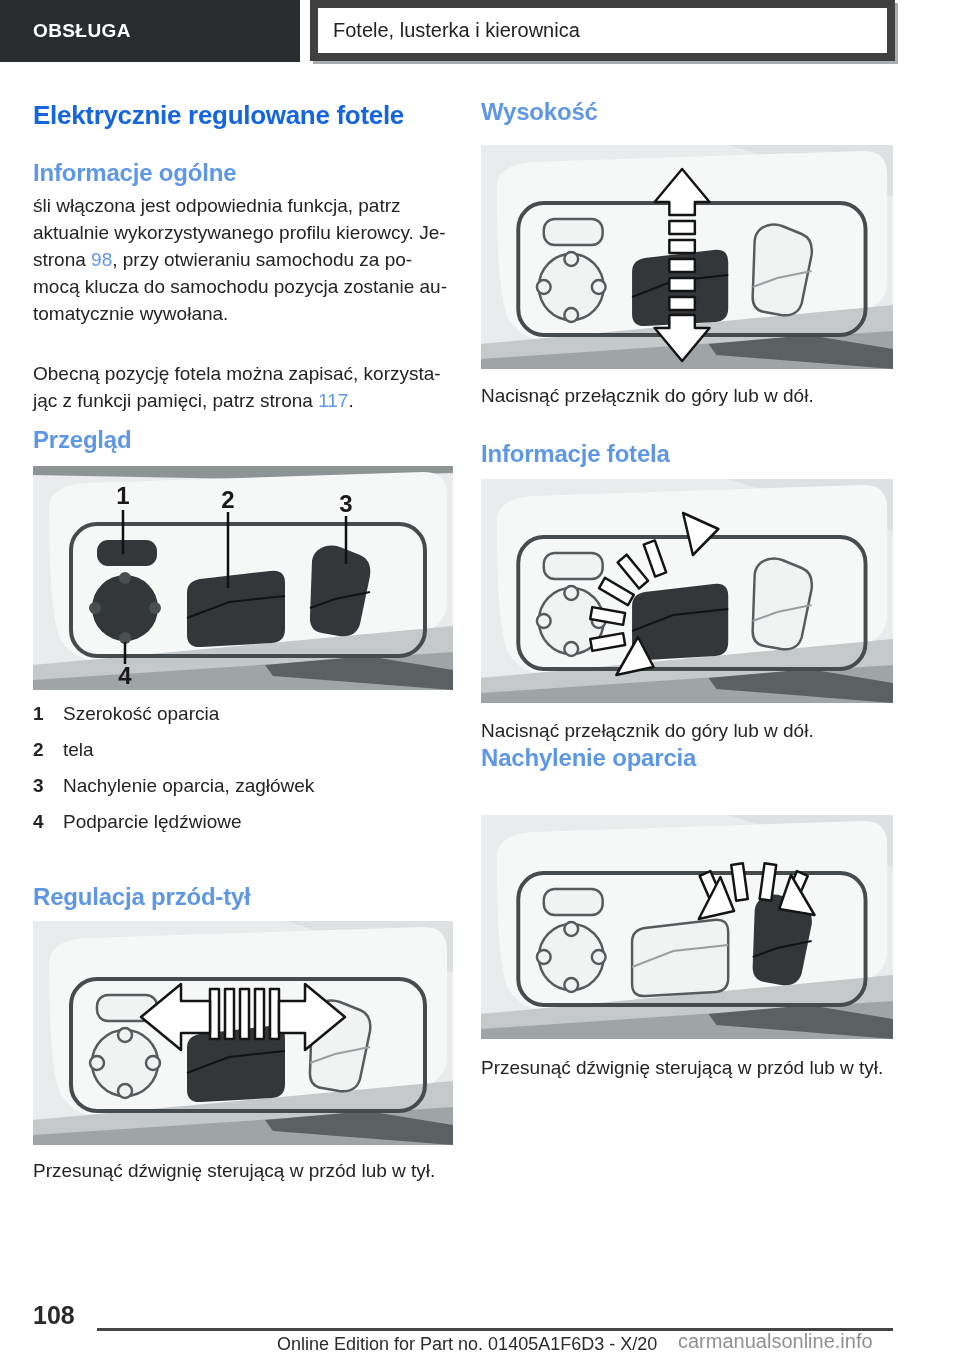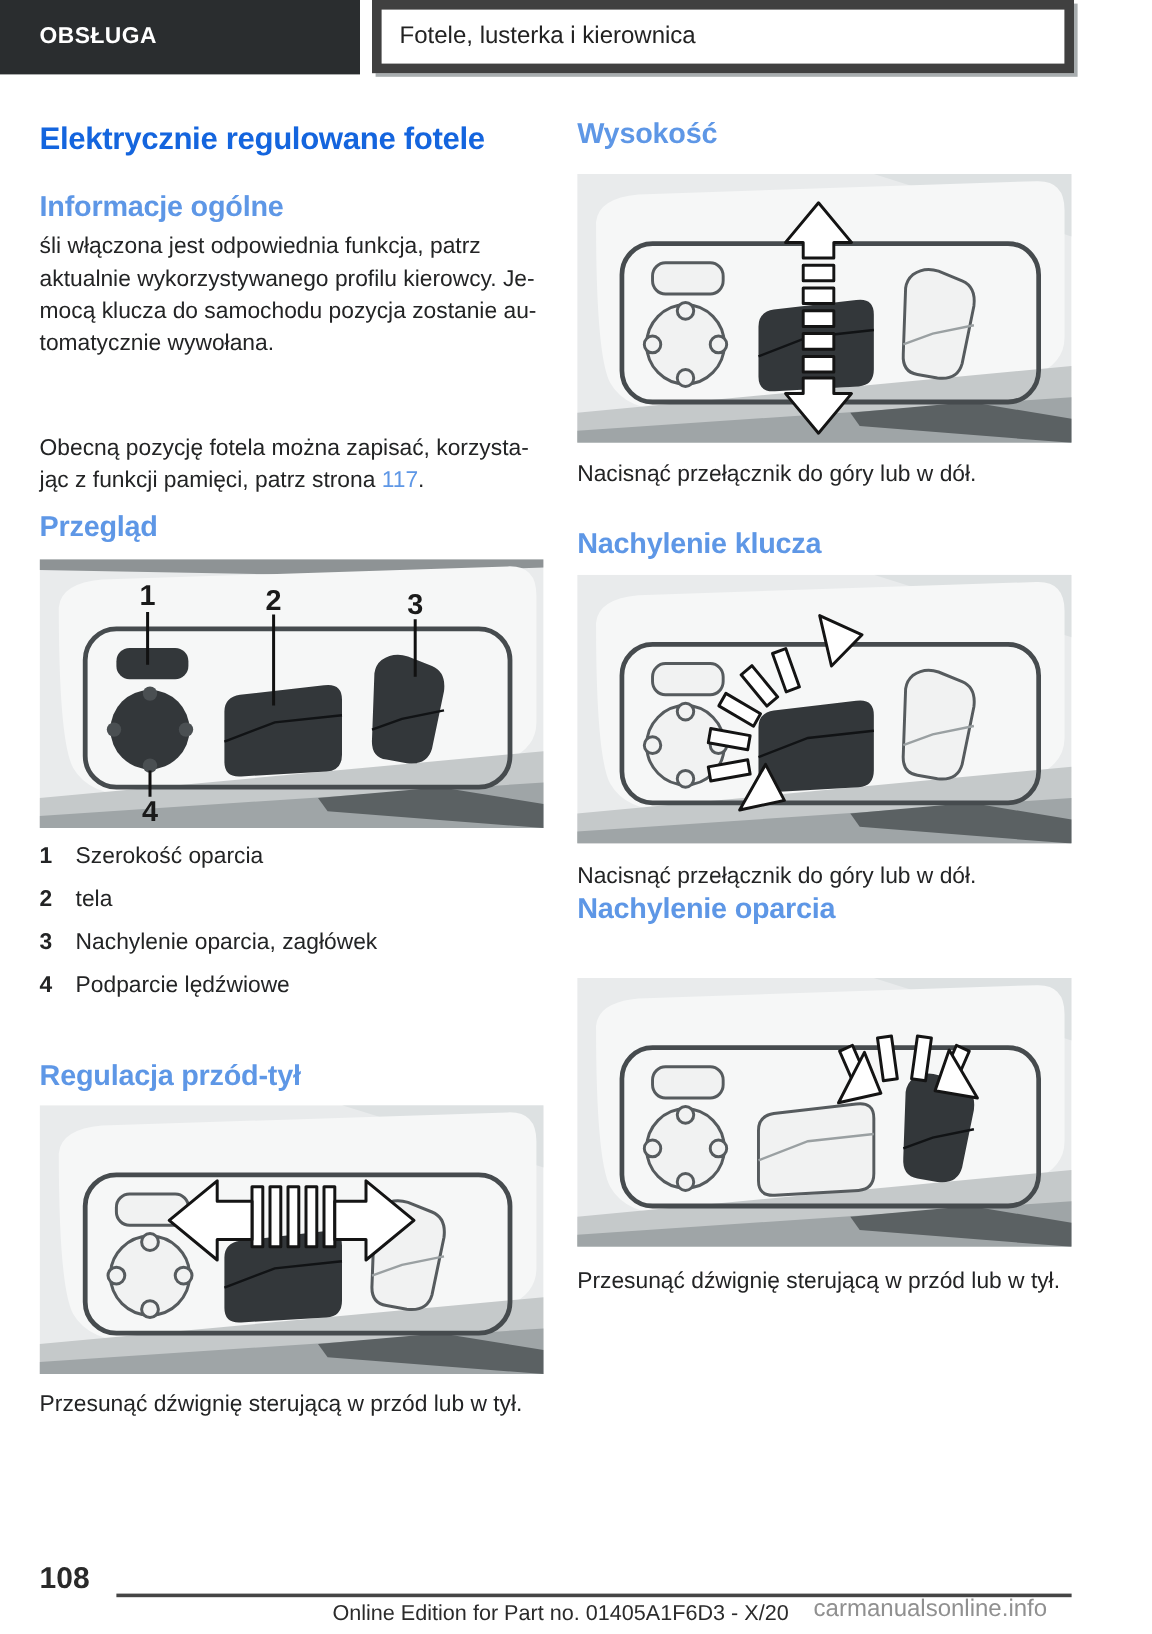--- a/index.html
+++ b/index.html
@@ -63,20 +63,21 @@
     <span>Fotele, lusterka i kierownica</span>
   </div>
 
   <div class="abs h1" style="left:33px;top:100px;">Elektrycznie regulowane fotele</div>
 
   <div class="abs h2" style="left:33px;top:159px;">Informacje ogólne</div>
 
   <div class="abs" style="left:33px;top:192px;width:424px;">
     <div class="bodyline">śli włączona jest odpowiednia funkcja, patrz</div>
     <div class="bodyline">aktualnie wykorzystywanego profilu kierowcy. Je-</div>
+    <div class="bodyline"><span>strona </span><a class="reflink">98</a><span>, przy otwieraniu samochodu za po-</span></div>
     <div class="bodyline">mocą klucza do samochodu pozycja zostanie au-</div>
     <div class="bodyline">tomatycznie wywołana.</div>
   </div>
 
   <div class="abs" style="left:33px;top:360px;width:424px;">
     <div class="bodyline">Obecną pozycję fotela można zapisać, korzysta-</div>
     <div class="bodyline"><span>jąc z funkcji pamięci, patrz strona </span><a class="reflink">117</a><span>.</span></div>
   </div>
 
   <div class="abs h2" style="left:33px;top:426px;">Przegląd</div>
@@ -195,21 +196,21 @@
         <rect class="arr" x="192" y="114" width="26" height="13"></rect>
         <rect class="arr" x="192" y="133" width="26" height="13"></rect>
         <rect class="arr" x="192" y="152" width="26" height="13"></rect>
         <polygon class="arr" points="205,216 233,183 218,183 218,170 192,170 192,183 177,183"></polygon>
       </g>
     </svg>
   </figure>
 
   <div class="abs caption" style="left:481px;top:383px;">Nacisnąć przełącznik do góry lub w dół.</div>
 
-  <div class="abs h2" style="left:481px;top:440px;">Nachylenie klucza</div>
+  <div class="abs h2" style="left:481px;top:440px;">Informacje fotela</div>
 
   <figure class="abs" style="left:481px;top:479px;">
     <svg width="412" height="224" viewBox="0 0 420 224" preserveAspectRatio="none">
       <rect class="figbg" width="420" height="224"></rect>
       <path class="band" d="M252 0 H420 V52 Z"></path>
       <path class="panel" d="M16 40 Q18 20 52 17 L390 6 Q414 5 414 30 L414 136 Q414 158 388 168 L98 196 Q44 202 28 174 Q16 152 16 40 Z"></path>
       <path class="under1" d="M0 199 L420 160 V224 H0 Z"></path>
       <path class="under2" d="M0 214 L420 186 V224 H0 Z"></path>
       <path class="rail" d="M232 199 L334 190 L420 204 V224 L240 210 Z"></path>
       <rect class="outline" x="38" y="58" width="354" height="132" rx="26"></rect>

